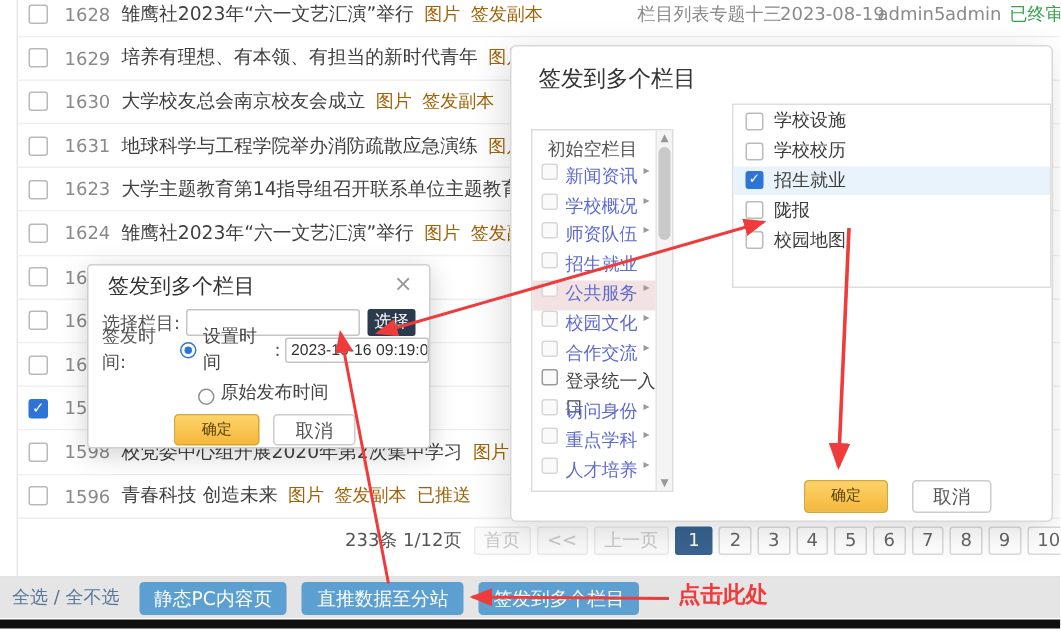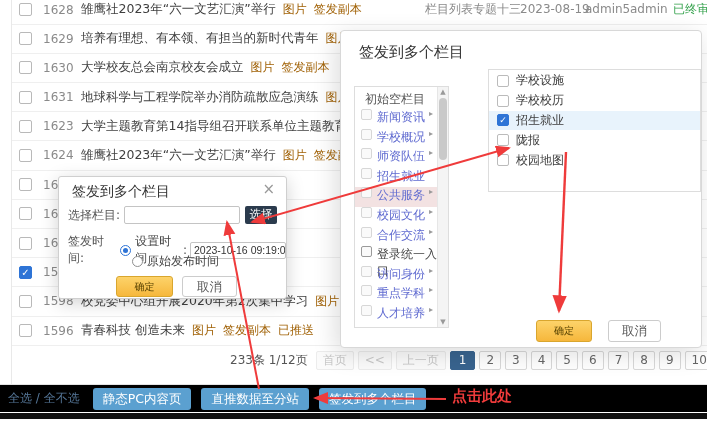--- a/index.html
+++ b/index.html
@@ -18,35 +18,35 @@
 .ex{position:absolute;top:0;height:29.2px;line-height:29.2px;font-size:12px;color:#8a8a8a}
 .ex-col{left:413px}.ex-date{left:508px}.ex-author{left:573px}.ex-editor{left:618px}
 .ex-status{left:661px;color:#37a34f}
 
 .pagination{position:absolute;left:230px;top:350px;height:21px;display:flex;align-items:center;gap:4px;white-space:nowrap}
 .pg-sum{color:#555;margin-right:4px}
 .pg-btn{border:1px solid #d9d9d9;background:#fff;color:#666;padding:1px 6px;font-size:12px;line-height:15px;border-radius:2px}
 .pg-btn.dis{color:#c8c8c8;border-color:#ececec;background:#fbfbfb}
 .pg-btn.active{background:#39648f;border-color:#39648f;color:#fff;padding:1px 8px}
 
-.bottom-bar{position:absolute;left:0;right:0;top:384px;height:28px;background:#000000;border-top:1px solid #e3e3e3;display:flex;align-items:center;padding-left:8px;z-index:3}
+.bottom-bar{position:absolute;left:0;right:0;top:384px;height:28px;background:#e5e5e5;border-top:1px solid #e3e3e3;display:flex;align-items:center;padding-left:8px;z-index:3}
 .sel-toggle{color:#56789a;font-size:12px;margin-right:3px}
 .bb-btn{margin-left:10px;background:#5ba0d0;color:#fff;border:none;border-radius:3px;padding:3px 10px 4px;font-size:12.5px;line-height:14px}
 .hint{position:absolute;left:452px;top:387px;color:#ef3b3b;font-size:15px;font-weight:600;z-index:41}
 .bottom-strip{position:absolute;left:0;right:0;top:413px;height:6px;background:#101010;z-index:45}
 
 .dlg-s{position:absolute;left:58px;top:176px;width:229px;height:123px;background:#fff;border:1px solid #cfcfcf;border-radius:3px;box-shadow:0 4px 18px rgba(0,0,0,.18);z-index:5}
 .dlg-s-title{height:26px;line-height:28px;padding:0 13px;font-size:14px;color:#333}
 .dlg-close{position:absolute;right:11px;top:5px;color:#999;font-size:15px;line-height:15px}
 .sd-row1{position:absolute;left:9px;top:29px;display:flex;align-items:center}
 .sd-label{font-size:12px;color:#555;margin-right:4px}
 .sd-input{width:116px;height:18px;border:1px solid #c4c4c4;border-radius:2px}
 .choose-btn{width:32px;height:18px;background:#2b3b4d;color:#fff;font-size:11.5px;border:none;border-radius:2px;margin-left:5px;line-height:17px;text-align:center}
-.sd-row2{position:absolute;left:9px;top:56px;display:flex;align-items:center}
-.sd-row3{position:absolute;left:73px;top:76px;display:flex;align-items:center}
+.sd-row2{position:absolute;left:9px;top:39px;display:flex;align-items:center}
+.sd-row3{position:absolute;left:73px;top:76px;display:flex;align-items:flex-end}
 .radio{width:11px;height:11px;border:1px solid #8f8f8f;border-radius:50%;margin-right:4px;flex:none;position:relative;background:#fff}
 .radio.sel{border-color:#2e74d6}
 .radio.sel::after{content:"";position:absolute;left:2px;top:2px;width:5px;height:5px;border-radius:50%;background:#2e74d6}
 .rad-lbl{font-size:12px;color:#444}
 .sd-colon{margin:0 3px;color:#555}
 .sd-date{width:96px;height:17px;border:1px solid #c4c4c4;font-size:10.5px;color:#333;padding-left:3px;border-radius:2px}
 .btn-ok{background:linear-gradient(#fdd36a,#f6b73c);border:1px solid #d9a62e;color:#574200;border-radius:3px;font-size:10px;text-align:center}
 .btn-cancel{background:#fff;border:1px solid #ccc;color:#555;border-radius:3px;font-size:12.5px;text-align:center}
 .dlg-s .btn-ok{position:absolute;left:57px;top:99px;width:57px;height:21px;line-height:19px}
 .dlg-s .btn-cancel{position:absolute;left:123px;top:99px;width:55px;height:21px;line-height:19px}

